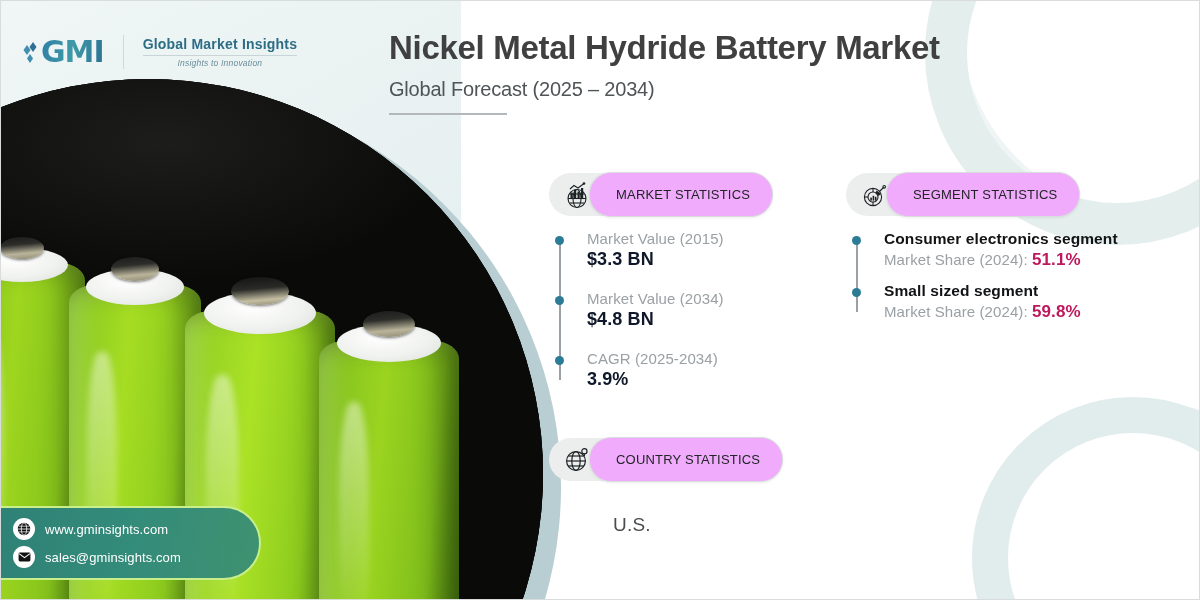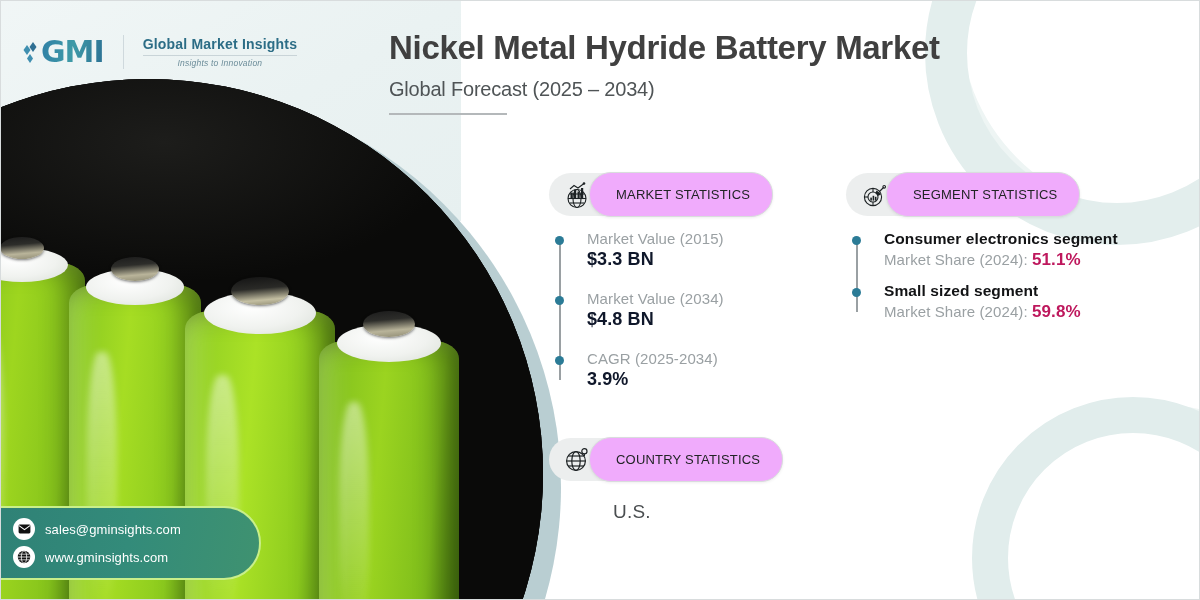--- a/index.html
+++ b/index.html
@@ -324,21 +324,21 @@
     color: #9aa0a3;
     letter-spacing: .1px;
   }
   .sg-sub b {
     color: #be185d;
     font-size: 17px;
   }
 
   
   .ct-body {
-    margin-top: 12px;
+    margin-top: 25px;
     display: flex;
     align-items: flex-start;
     gap: 34px;
     padding-left: 64px;
     flex-direction: column;
   }
   .ct-country {
     font-size: 19px;
     color: #4a4e50;
     letter-spacing: .2px;
@@ -398,40 +398,40 @@
         <div class="cell" style="left:566px; top:262px; width:140px; height:380px;
                     background:linear-gradient(95deg,#7cbb1e 0%, #9bd420 40%, #7ebd1b 74%, #49810f 100%);">
           <div class="top" style="top:-17px; width:104px; height:38px;"></div>
           <div class="nub" style="top:-30px; width:52px; height:26px;"></div>
           <div class="gloss"></div>
         </div>
       </div>
     </div>
 
     <div class="contact">
-      <div class="contact-row">
-        <span class="contact-ic">
-          <svg width="13" height="10" viewBox="0 0 13 10" aria-hidden="true">
-            <rect x="0.6" y="0.6" width="11.8" height="8.8" rx="1.4" fill="#111"></rect>
-            <path d="M1 1.6 L6.5 5.6 L12 1.6" stroke="#fff" stroke-width="1.1" fill="none"></path>
-          </svg>
-        </span>
-        <span class="contact-tx">sales@gminsights.com</span>
-      </div>
       <div class="contact-row">
         <span class="contact-ic">
           <svg width="14" height="14" viewBox="0 0 14 14" aria-hidden="true">
             <circle cx="7" cy="7" r="6.2" fill="#111"></circle>
             <ellipse cx="7" cy="7" rx="2.7" ry="6.2" fill="none" stroke="#fff" stroke-width=".8"></ellipse>
             <line x1="0.8" y1="7" x2="13.2" y2="7" stroke="#fff" stroke-width=".8"></line>
             <line x1="1.7" y1="4.2" x2="12.3" y2="4.2" stroke="#fff" stroke-width=".7"></line>
             <line x1="1.7" y1="9.8" x2="12.3" y2="9.8" stroke="#fff" stroke-width=".7"></line>
           </svg>
         </span>
         <span class="contact-tx">www.gminsights.com</span>
+      </div>
+      <div class="contact-row">
+        <span class="contact-ic">
+          <svg width="13" height="10" viewBox="0 0 13 10" aria-hidden="true">
+            <rect x="0.6" y="0.6" width="11.8" height="8.8" rx="1.4" fill="#111"></rect>
+            <path d="M1 1.6 L6.5 5.6 L12 1.6" stroke="#fff" stroke-width="1.1" fill="none"></path>
+          </svg>
+        </span>
+        <span class="contact-tx">sales@gminsights.com</span>
       </div>
     </div>
   </div>
 
   <div class="logo">
     <span class="logo-mark">
       <svg width="16" height="26" viewBox="0 0 16 26" aria-hidden="true">
         <polygon points="4,6 7.5,11 4,16 0.5,11" fill="#3f8fb0"></polygon>
         <polygon points="10,3 13.5,8 10,13 6.5,8" fill="#2f6f93"></polygon>
         <polygon points="7,15 10,19.5 7,24 4,19.5" fill="#3f8fb0"></polygon>

